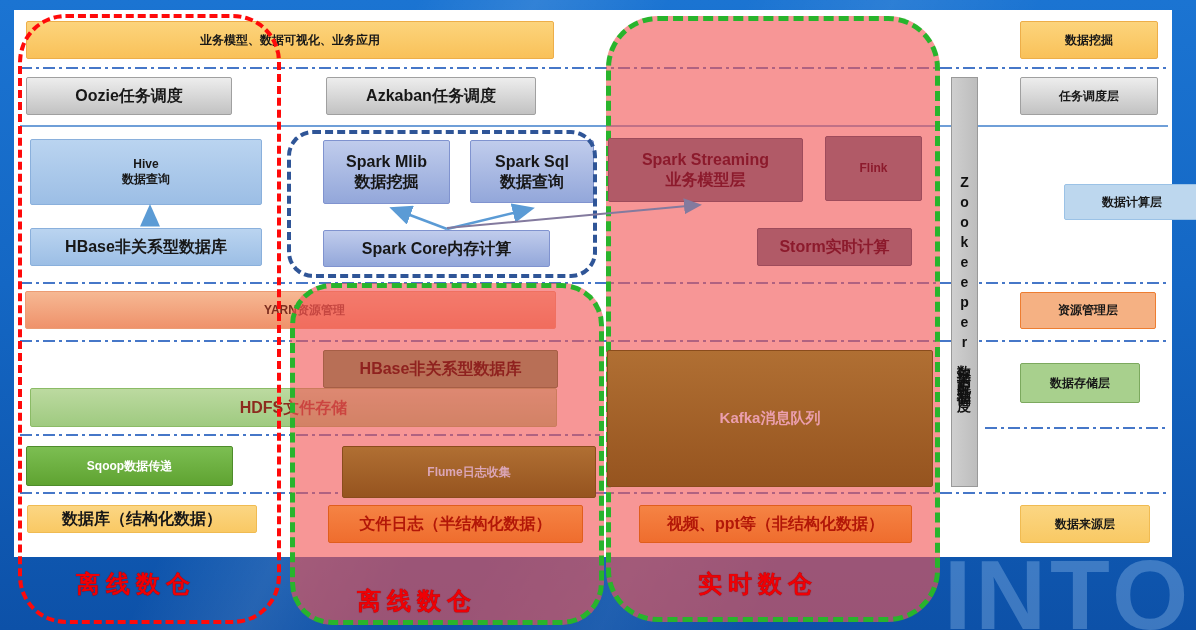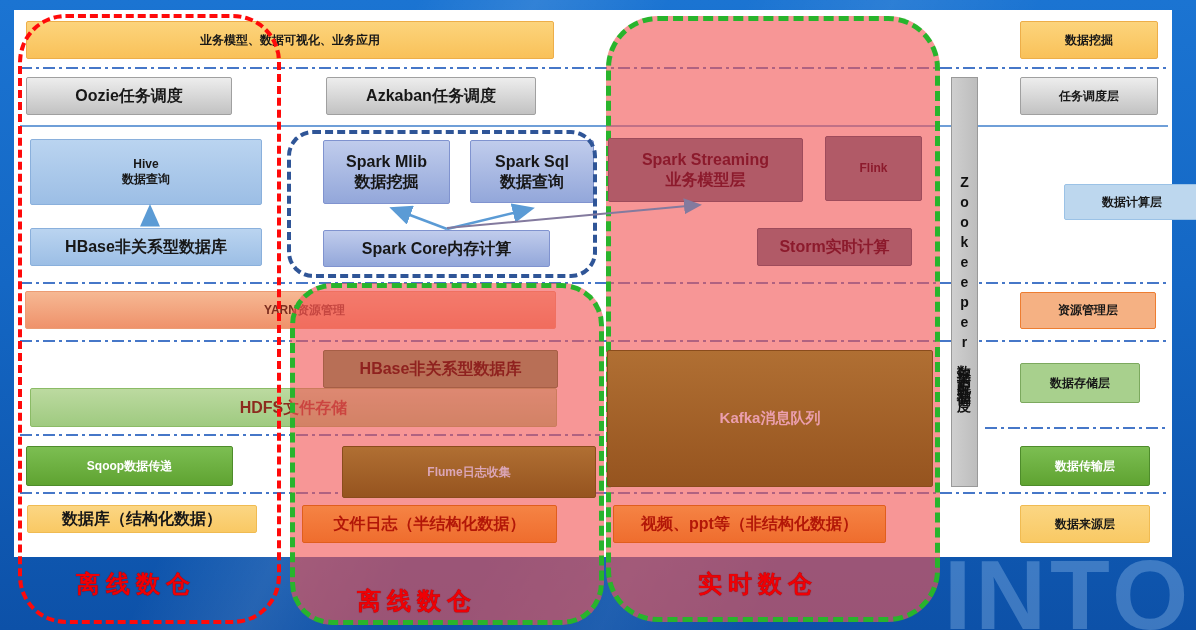--- a/index.html
+++ b/index.html
@@ -36,21 +36,21 @@
   .gold   {background:linear-gradient(180deg,#fcd47c,#f9c159);border-color:#edae49;}
   .gray   {background:linear-gradient(180deg,#ededed,#c2c2c2);border-color:#a0a0a0;}
   .blue   {background:linear-gradient(180deg,#bad4f0,#9cbee5);border-color:#8ab0dc;}
   .periwinkle{background:linear-gradient(180deg,#c0ccec,#93a7da);border-color:#8093cf;}
   .maroon {background:#b15a67;border-color:#9e4b5b;color:#8c1a2c;}
   .salmon {background:linear-gradient(180deg,#f6b893,#ef926b;);background:linear-gradient(180deg,#f6b893,#ef926b);border-color:#ec9c74;color:#7b2d1f;padding-left:28px;}
   .lgreen {background:linear-gradient(180deg,#bcdaa0,#9fca80);border-color:#8bbb66;color:#8c2b1e;}
   .bgreen {background:linear-gradient(180deg,#7cbe52,#5fa331);border-color:#4e8c2b;color:#ffffff;}
   .brownred{background:#b86f56;border-color:#a65e46;color:#8f221f;}
   .brown  {background:linear-gradient(180deg,#b06f33,#96541f);border-color:#8a4c1c;color:#eb9fae;}
-  .orangebox{background:linear-gradient(180deg,#f58344,#ef6d2e);border-color:#e05e1d;color:#b31708;}
+  .orangebox{background:linear-gradient(180deg,#f58344,#ef6d2e);border-color:#e05e1d;color:#b31708;margin-left:26px;}
   .goldsoft{background:linear-gradient(180deg,#fbd683,#f9c964);border-color:#f0bb52;}
   .lightblue{background:#bdd7ee;border-color:#9bc2e6;margin-left:44px;}
   .salmonlabel{background:#f5b183;border-color:#ed7d31;}
   .mintlabel{background:#a8d08d;border-color:#7ca95e;}
   
   .region{position:absolute;box-sizing:border-box;background:transparent;}
   .red-region{
     left:18px;top:14px;width:263px;height:610px;z-index:5;
     border:4px dashed #ff0a0a;border-radius:48px;
   }
@@ -126,21 +126,20 @@
   <div class="box periwinkle" style="left:323px;top:230px;width:227px;height:37px;">Spark Core内存计算</div>
   <div class="box lightblue fs17" style="left:1020px;top:184px;width:136px;height:36px;">数据计算层</div>
 
   <div class="box salmon fs17" style="left:25px;top:291px;width:531px;height:38px;">YARN资源管理</div>
   <div class="box salmonlabel fs17" style="left:1020px;top:292px;width:136px;height:37px;">资源管理层</div>
 
   <div class="box lgreen" style="left:30px;top:388px;width:527px;height:39px;">HDFS文件存储</div>
   <div class="box mintlabel fs17" style="left:1020px;top:363px;width:120px;height:40px;">数据存储层</div>
 
   <div class="box bgreen fs17" style="left:26px;top:446px;width:207px;height:40px;">Sqoop数据传递</div>
-  <div class="box bgreen fs17" style="left:1020px;top:446px;width:130px;height:40px;">数据传输层</div>
 
   <div class="box goldsoft" style="left:27px;top:505px;width:230px;height:28px;">数据库（结构化数据）</div>
   <div class="box goldsoft fs17" style="left:1020px;top:505px;width:130px;height:38px;">数据来源层</div>
 
   <div class="zk">
     <span>Zookeeper数据平台配置和调度</span>
   </div>
 
   <div class="region red-region"></div>
   <div class="region navy-region"></div>

